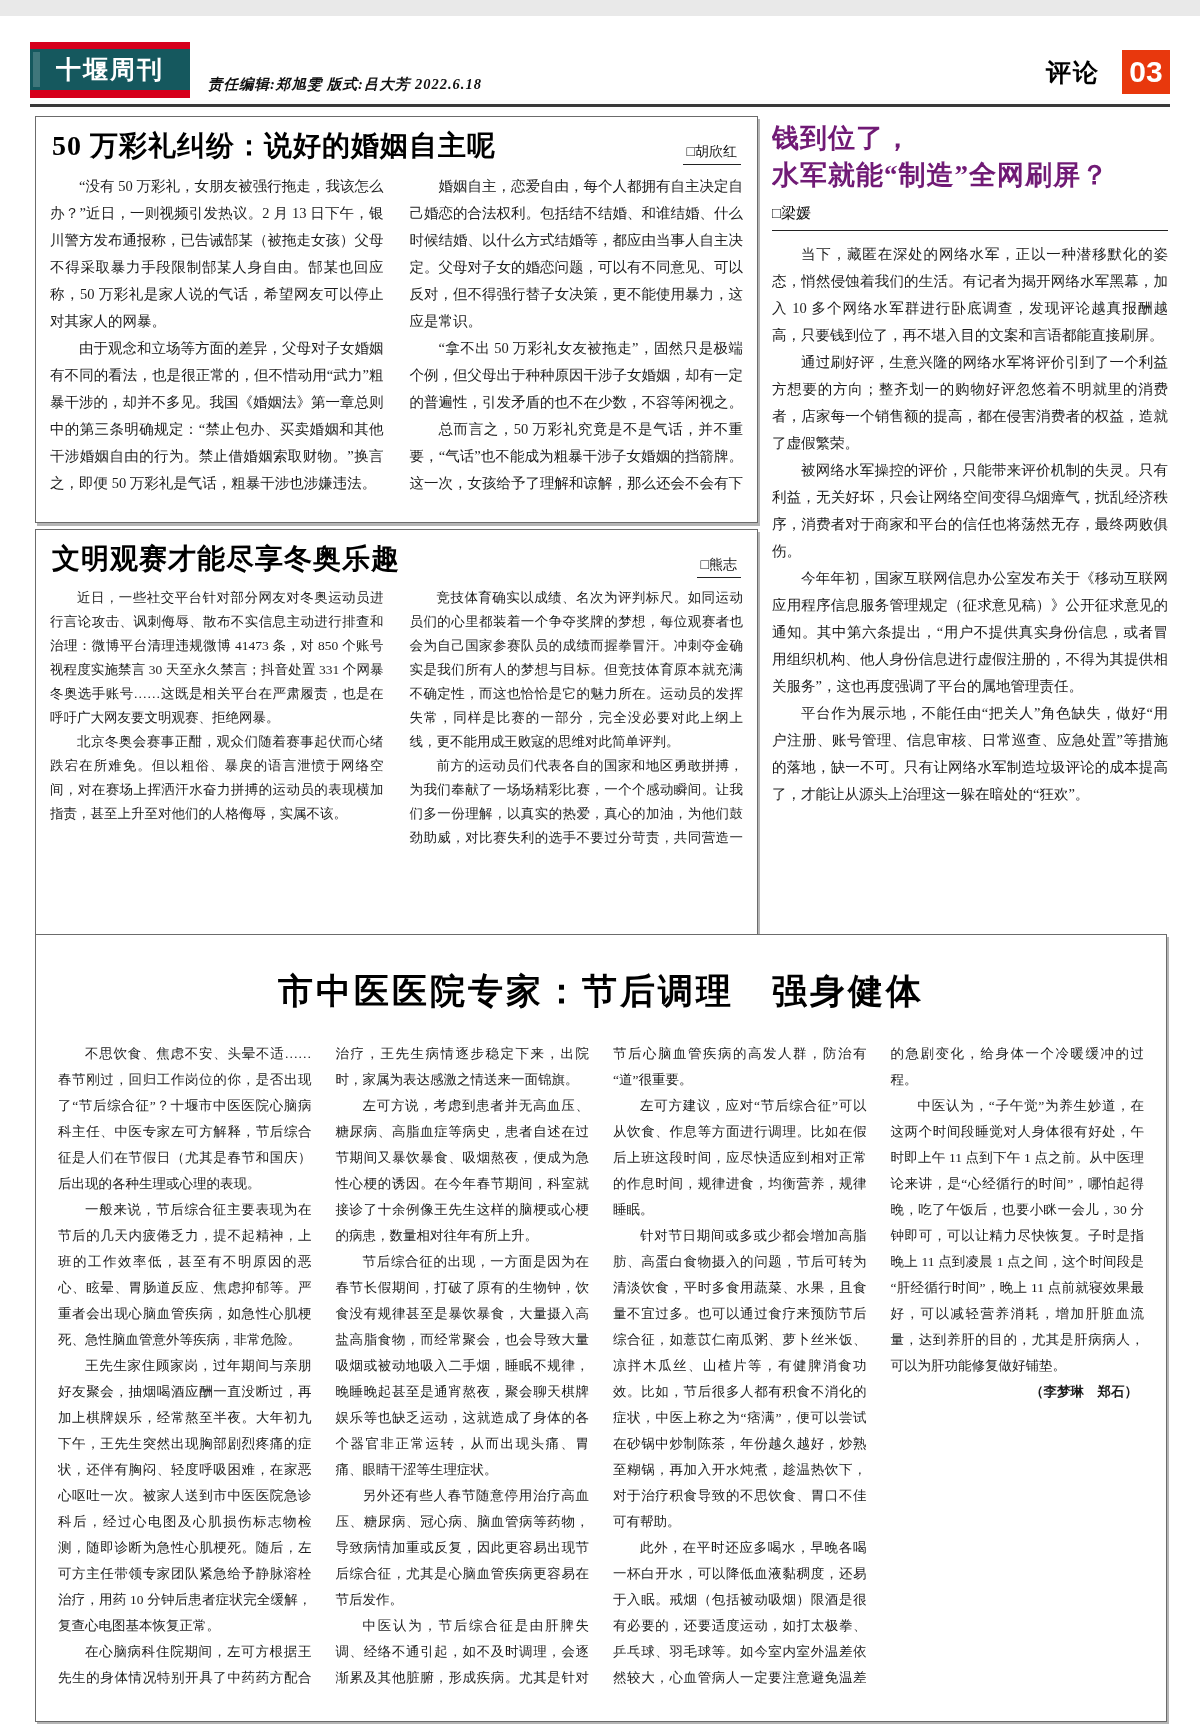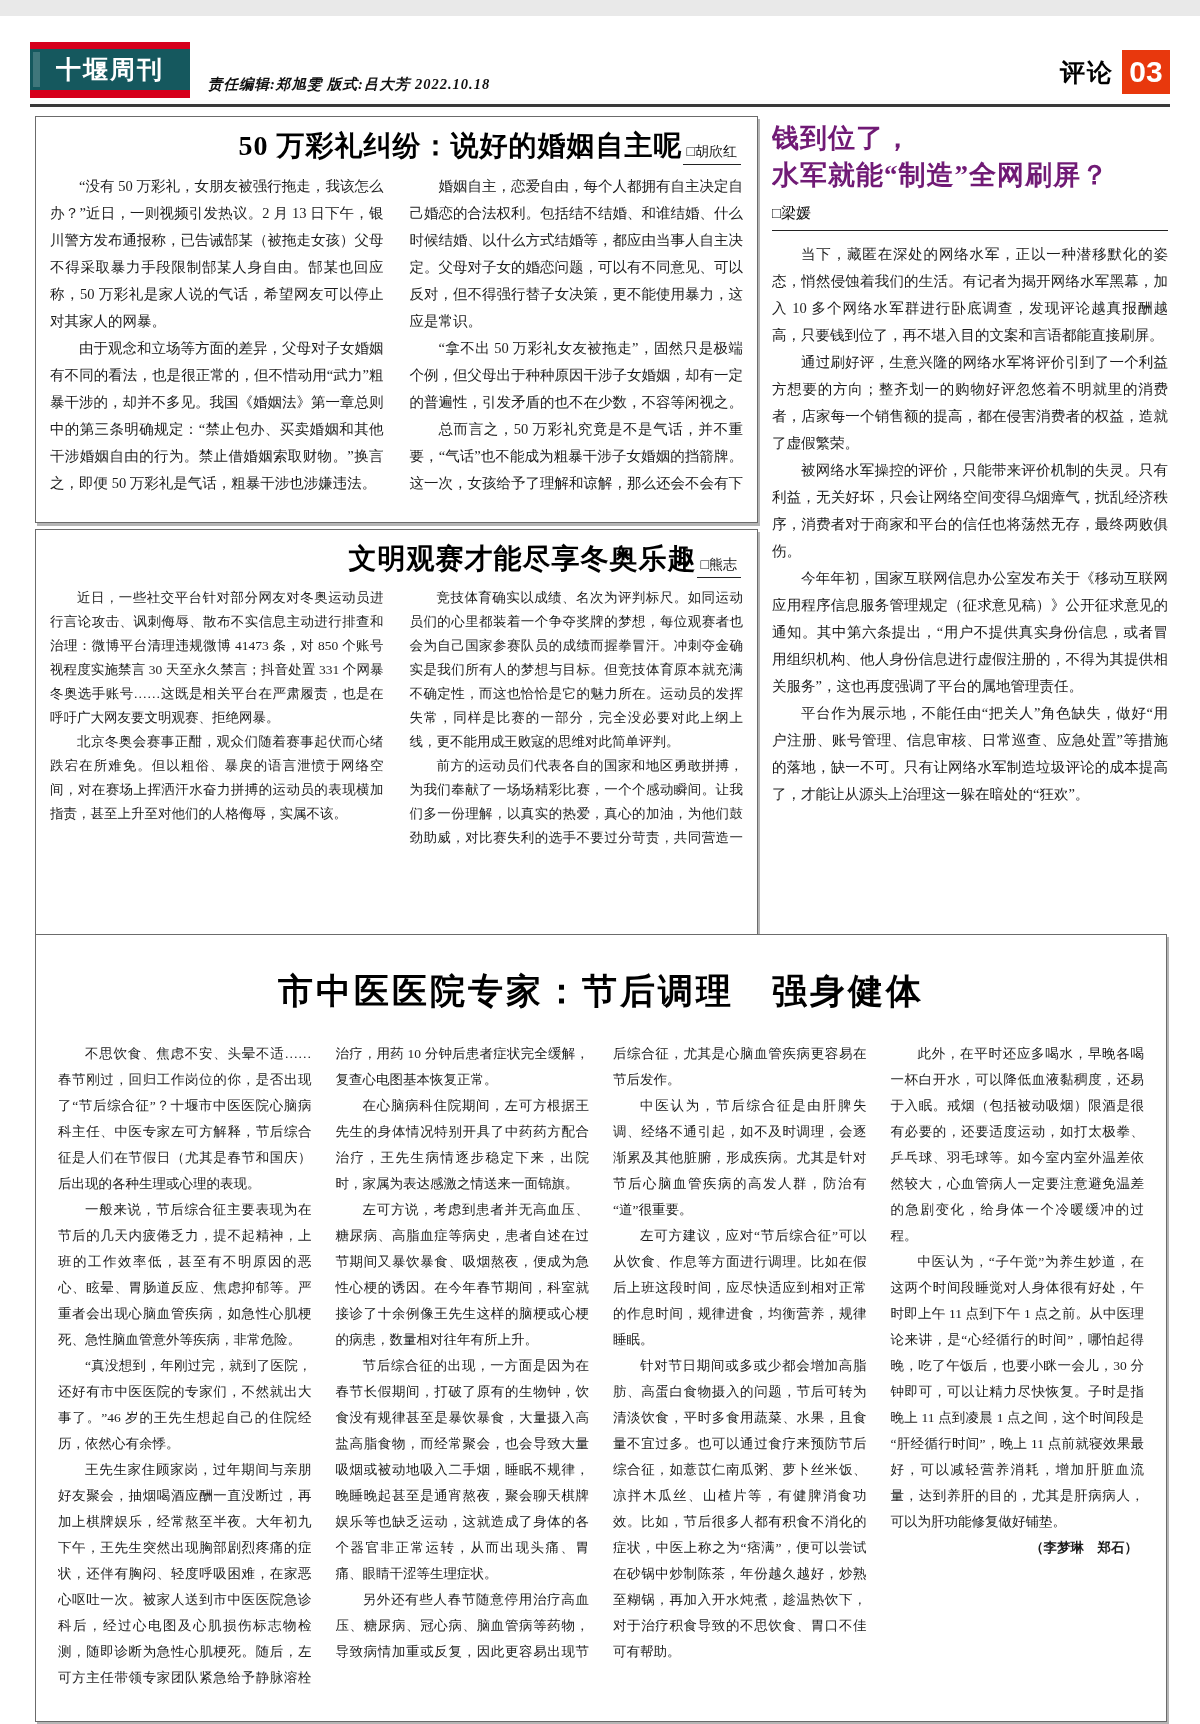--- a/index.html
+++ b/index.html
@@ -22,38 +22,38 @@
     background:rgba(255,255,255,.18);
   }
   .masthead-title {
     color:#ffffff; font-size:25px; font-weight:bold; letter-spacing:2px;
     font-family:"Liberation Serif",serif;
   }
   .editor-line {
     position:absolute; left:178px; bottom:2px; font-size:14.5px; font-weight:bold;
     color:#101010; letter-spacing:1px; font-style:italic;
   }
-  .header-right { position:absolute; right:0; bottom:2px; display:flex; align-items:center; gap:8px; }
+  .header-right { position:absolute; right:0; bottom:2px; display:flex; align-items:center; gap:22px; }
   .section-label { font-size:25px; font-weight:bold; color:#000; letter-spacing:2px; }
   .page-number {
     width:48px; height:44px; background:#e8380d; color:#fff; border-radius:0;
     display:flex; align-items:center; justify-content:center;
     font-size:30px; font-weight:bold; font-family:"Liberation Sans",sans-serif;
   }
   .header-rule { position:absolute; left:30px; top:88px; width:1140px; height:3px; background:#3a3a3a; }
 
   
   .article-box {
     position:absolute; background:#fff; border:1px solid #6b6b6b;
     box-shadow:2px 3px 0 #b5b5b5; padding:6px 14px 8px 14px; overflow:hidden;
   }
   .box-a1 { left:35px; top:100px;  width:723px; height:407px; }
   .box-a2 { left:35px; top:513px;  width:723px; height:429px; }
 
-  .box-title-row { display:flex; align-items:flex-end; justify-content:flex-end; padding:4px 2px 2px 2px; }
+  .box-title-row { display:flex; align-items:flex-end; justify-content:space-between; padding:4px 2px 2px 2px; }
   .box-title { font-size:28px; font-weight:bold; color:#000; letter-spacing:1px; white-space:nowrap; }
   .box-author { font-size:14px; color:#111; border-bottom:1px solid #222; padding:0 4px 3px 4px; white-space:nowrap; }
 
   .two-col-body {
     margin-top:6px; column-count:2; column-gap:26px; column-fill:auto;
     text-align:justify; overflow:hidden;
   }
   .box-a1 .two-col-body { height:330px; font-size:14.5px; line-height:27px; }
   .box-a2 .two-col-body { height:268px; font-size:13.5px; line-height:24px; }
   .two-col-body p, .right-body p, .four-col-body p { text-indent:2em; color:#1c1c1c; }
@@ -76,21 +76,21 @@
 </head>
 <body>
 
 <div class="page">
 
   <div class="header">
     <div class="masthead">
       <div class="sidebar-strip"></div>
       <span class="masthead-title">十堰周刊</span>
     </div>
-    <span class="editor-line">责任编辑:郑旭雯 版式:吕大芳 2022.10.18</span>
+    <span class="editor-line">责任编辑:郑旭雯 版式:吕大芳 2022.6.18</span>
     <div class="header-right">
       <span class="section-label">评论</span>
       <span class="page-number">03</span>
     </div>
   </div>
   <div class="header-rule"></div>
 
   <div class="article-box box-a1">
     <div class="box-title-row">
       <span class="box-title">50 万彩礼纠纷：说好的婚姻自主呢</span>
@@ -131,21 +131,20 @@
         <p>今年年初，国家互联网信息办公室发布关于《移动互联网应用程序信息服务管理规定（征求意见稿）》公开征求意见的通知。其中第六条提出，“用户不提供真实身份信息，或者冒用组织机构、他人身份信息进行虚假注册的，不得为其提供相关服务”，这也再度强调了平台的属地管理责任。</p>
         <p>平台作为展示地，不能任由“把关人”角色缺失，做好“用户注册、账号管理、信息审核、日常巡查、应急处置”等措施的落地，缺一不可。只有让网络水军制造垃圾评论的成本提高了，才能让从源头上治理这一躲在暗处的“狂欢”。</p>
       </div>
   </div>
 
   <div class="article-box box-a4">
     <div class="a4-title">市中医医院专家：节后调理　强身健体</div>
     <div class="four-col-body">
         <p>不思饮食、焦虑不安、头晕不适……春节刚过，回归工作岗位的你，是否出现了“节后综合征”？十堰市中医医院心脑病科主任、中医专家左可方解释，节后综合征是人们在节假日（尤其是春节和国庆）后出现的各种生理或心理的表现。</p>
         <p>一般来说，节后综合征主要表现为在节后的几天内疲倦乏力，提不起精神，上班的工作效率低，甚至有不明原因的恶心、眩晕、胃肠道反应、焦虑抑郁等。严重者会出现心脑血管疾病，如急性心肌梗死、急性脑血管意外等疾病，非常危险。</p>
-        <p>“真没想到，年刚过完，就到了医院，还好有市中医医院的专家们，不然就出大事了。”46 岁的王先生想起自己的住院经历，依然心有余悸。</p>
         <p>王先生家住顾家岗，过年期间与亲朋好友聚会，抽烟喝酒应酬一直没断过，再加上棋牌娱乐，经常熬至半夜。大年初九下午，王先生突然出现胸部剧烈疼痛的症状，还伴有胸闷、轻度呼吸困难，在家恶心呕吐一次。被家人送到市中医医院急诊科后，经过心电图及心肌损伤标志物检测，随即诊断为急性心肌梗死。随后，左可方主任带领专家团队紧急给予静脉溶栓治疗，用药 10 分钟后患者症状完全缓解，复查心电图基本恢复正常。</p>
         <p>在心脑病科住院期间，左可方根据王先生的身体情况特别开具了中药药方配合治疗，王先生病情逐步稳定下来，出院时，家属为表达感激之情送来一面锦旗。</p>
         <p>左可方说，考虑到患者并无高血压、糖尿病、高脂血症等病史，患者自述在过节期间又暴饮暴食、吸烟熬夜，便成为急性心梗的诱因。在今年春节期间，科室就接诊了十余例像王先生这样的脑梗或心梗的病患，数量相对往年有所上升。</p>
         <p>节后综合征的出现，一方面是因为在春节长假期间，打破了原有的生物钟，饮食没有规律甚至是暴饮暴食，大量摄入高盐高脂食物，而经常聚会，也会导致大量吸烟或被动地吸入二手烟，睡眠不规律，晚睡晚起甚至是通宵熬夜，聚会聊天棋牌娱乐等也缺乏运动，这就造成了身体的各个器官非正常运转，从而出现头痛、胃痛、眼睛干涩等生理症状。</p>
         <p>另外还有些人春节随意停用治疗高血压、糖尿病、冠心病、脑血管病等药物，导致病情加重或反复，因此更容易出现节后综合征，尤其是心脑血管疾病更容易在节后发作。</p>
         <p>中医认为，节后综合征是由肝脾失调、经络不通引起，如不及时调理，会逐渐累及其他脏腑，形成疾病。尤其是针对节后心脑血管疾病的高发人群，防治有“道”很重要。</p>
         <p>左可方建议，应对“节后综合征”可以从饮食、作息等方面进行调理。比如在假后上班这段时间，应尽快适应到相对正常的作息时间，规律进食，均衡营养，规律睡眠。</p>
         <p>针对节日期间或多或少都会增加高脂肪、高蛋白食物摄入的问题，节后可转为清淡饮食，平时多食用蔬菜、水果，且食量不宜过多。也可以通过食疗来预防节后综合征，如薏苡仁南瓜粥、萝卜丝米饭、凉拌木瓜丝、山楂片等，有健脾消食功效。比如，节后很多人都有积食不消化的症状，中医上称之为“痞满”，便可以尝试在砂锅中炒制陈茶，年份越久越好，炒熟至糊锅，再加入开水炖煮，趁温热饮下，对于治疗积食导致的不思饮食、胃口不佳可有帮助。</p>
         <p>此外，在平时还应多喝水，早晚各喝一杯白开水，可以降低血液黏稠度，还易于入眠。戒烟（包括被动吸烟）限酒是很有必要的，还要适度运动，如打太极拳、乒乓球、羽毛球等。如今室内室外温差依然较大，心血管病人一定要注意避免温差的急剧变化，给身体一个冷暖缓冲的过程。</p>
         <p>中医认为，“子午觉”为养生妙道，在这两个时间段睡觉对人身体很有好处，午时即上午 11 点到下午 1 点之前。从中医理论来讲，是“心经循行的时间”，哪怕起得晚，吃了午饭后，也要小眯一会儿，30 分钟即可，可以让精力尽快恢复。子时是指晚上 11 点到凌晨 1 点之间，这个时间段是“肝经循行时间”，晚上 11 点前就寝效果最好，可以减轻营养消耗，增加肝脏血流量，达到养肝的目的，尤其是肝病病人，可以为肝功能修复做好铺垫。</p>

